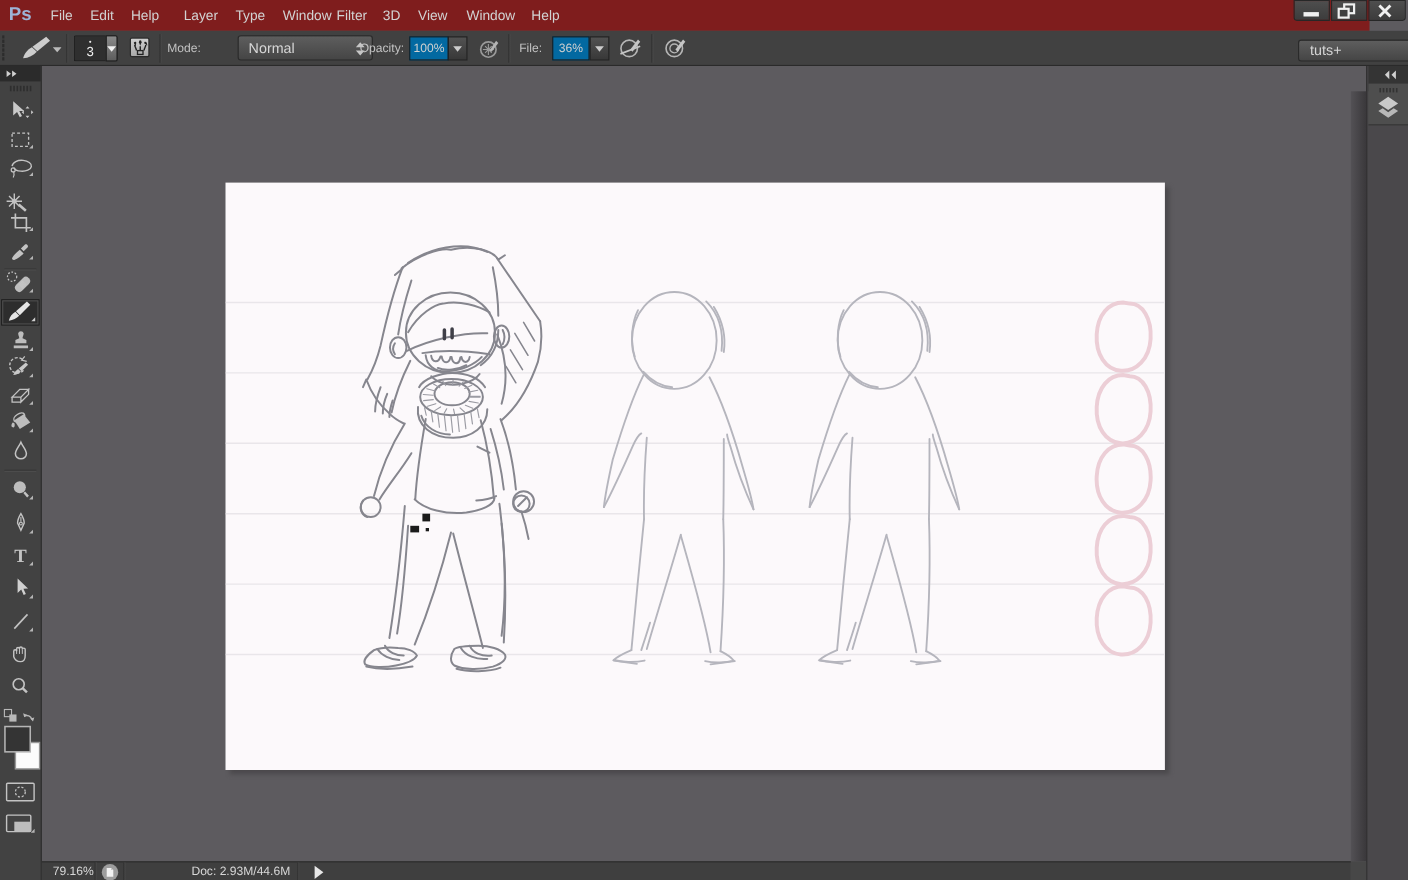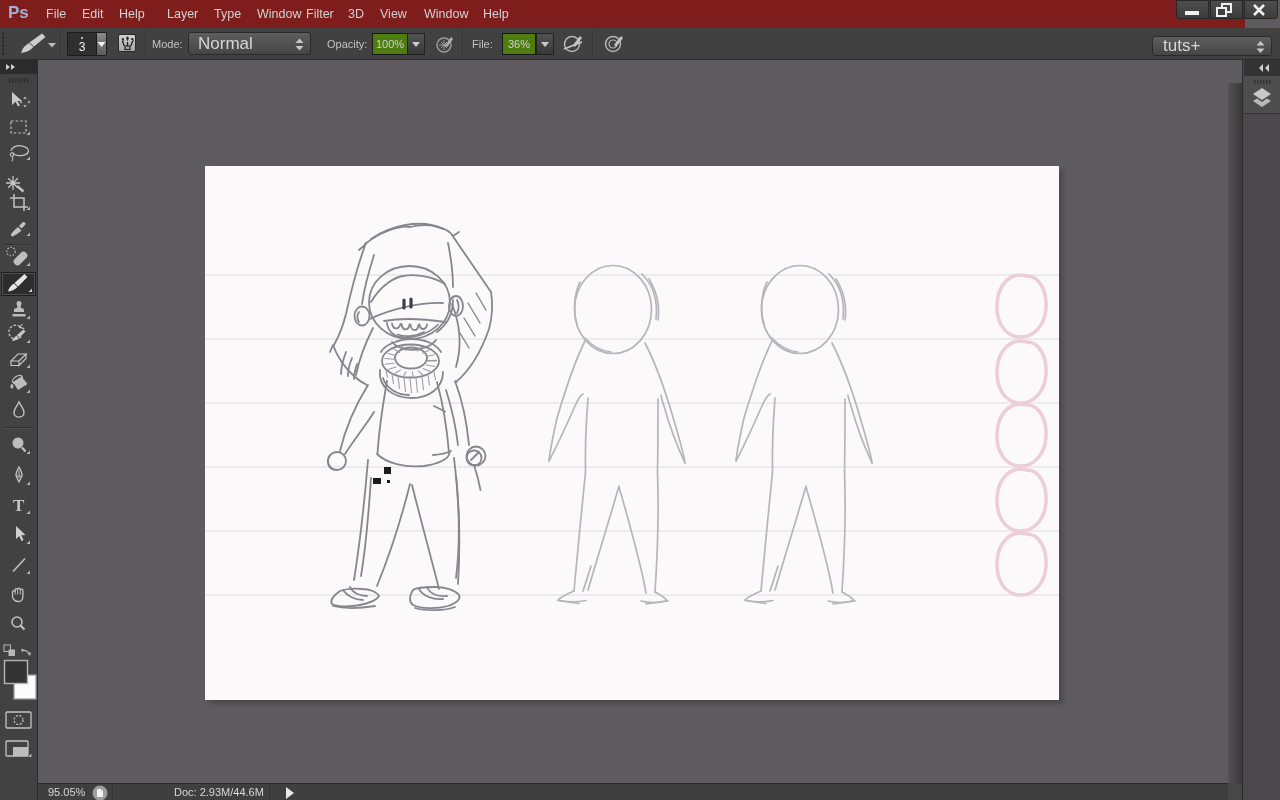--- a/index.html
+++ b/index.html
@@ -12,28 +12,28 @@
   #menubar .item { position:absolute; top:0; height:28px; line-height:28px;
     color:#d2d2d2; font-size:12.5px; }
   #pslogo { position:absolute; left:8px; top:3px; font-size:17px; font-weight:bold;
     color:#9db4d6; letter-spacing:0px; }
   .winbtn { position:absolute; top:0; height:19px; background:linear-gradient(#4e4e4e,#3c3c3c);
     border:1px solid #272727; color:#e8e8e8; text-align:center; }
   
   #optbar { left:0; top:28px; width:1280px; height:32px; background:#414141;
     border-bottom:1px solid #2a2a2a; }
   .optlabel { position:absolute; color:#c2c2c2; font-size:11px; top:10px; }
-  .darkfield { position:absolute; top:5px; height:22px; background:#4d7c0f;
+  .darkfield { position:absolute; top:5px; height:22px; background:#0369a1;
     border:1px solid #191919; color:#d0d0d0; font-size:11px; text-align:center; }
   .dropbtn { position:absolute; top:5px; height:22px; width:18px;
     background:linear-gradient(#525252,#383838); border:1px solid #222; }
   .vsep { position:absolute; top:3px; height:26px; width:2px;
     background:linear-gradient(90deg,#2e2e2e,#4a4a4a); }
   .combo { position:absolute; background:linear-gradient(#5e5e5e,#454545);
-    border:1px solid #2a2a2a; border-radius:3px; color:#d6d6d6; font-size:17px; }
+    border:1px solid #2a2a2a; border-radius:3px; color:#d6d6d6; font-size:13px;margin-left:28px; }
   
   #tabbar { left:38px; top:60px; width:1204px; height:23px; background:#2e2e2e;
     border-bottom:1px solid #242424; }
   #tab { position:absolute; left:4px; top:0px; width:290px; height:23px;
     background:#4b4b4b; color:#dcdcdc; font-size:11px; line-height:23px; }
   
   #toolcol { left:0; top:60px; width:38px; height:740px; background:#424242;
     border-right:1px solid #2c2c2c; }
   #toolhead { position:absolute; left:0; top:0px; width:37px; height:14px; background:#2b2b2b; }
   
@@ -444,21 +444,21 @@
       </g>
       <g fill="#1b1b1b" stroke="none">
         <rect x="179" y="301" width="7" height="7"></rect>
         <rect x="168" y="312" width="8" height="6"></rect>
         <rect x="182" y="314" width="3" height="3"></rect>
       </g>
     </svg>
   </div>
 
   <div id="statusbar" class="abs">
-    <span style="position:absolute;left:10px;top:2px;">95.05%</span>
+    <span style="position:absolute;left:10px;top:2px;">79.16%</span>
     <div class="vsep" style="left:48px; top:0; height:17px;"></div>
     <svg class="abs" style="left:54px;top:1px" width="16" height="16">
       <circle cx="8" cy="8" r="7.5" fill="#9d9d9d"></circle>
       <path d="M 5 4 h 4 l 2 2 v 6 h -6 z" fill="#f2f2f2"></path>
       <path d="M 9 4 v 2 h 2 z" fill="#c0c0c0"></path>
     </svg>
     <div class="vsep" style="left:74px; top:0; height:17px;"></div>
     <span style="position:absolute;left:120px;top:2px;padding-left:16px;">Doc: 2.93M/44.6M</span>
     <div class="vsep" style="left:232px; top:0; height:17px;"></div>
     <svg class="abs" style="left:244px;top:2px" width="14" height="14">

